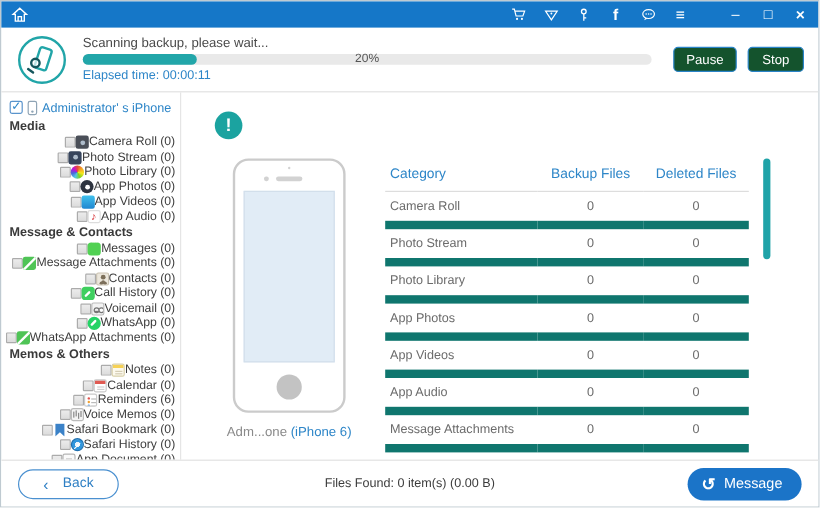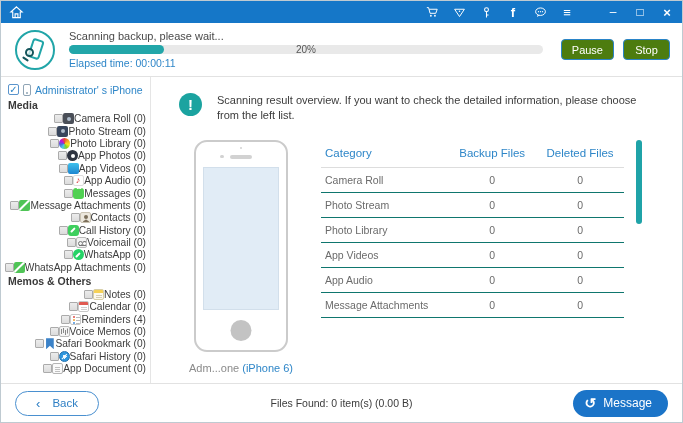--- a/index.html
+++ b/index.html
@@ -21,21 +21,21 @@
   .scan-badge .ph { position:absolute; left:13px; top:7px; width:12px; height:20px; border:2px solid #21a5a8; border-radius:3px; transform:rotate(18deg); }
   .scan-badge .mag { position:absolute; left:8px; top:16px; width:9px; height:9px; border:2px solid #15565c; border-radius:50%; background:rgba(255,255,255,.7); }
   .scan-badge .mag-h { position:absolute; left:5px; top:26px; width:7px; height:2px; background:#15565c; transform:rotate(35deg); border-radius:1px; }
   .progress-mid { flex:1; margin-left:14px; margin-right:18px; }
   .p-status { font-size:11px; color:#4a4a4a; margin-bottom:3px; }
   .p-bar { position:relative; height:9px; background:#e9e9e9; border-radius:5px; overflow:visible; }
   .p-fill { height:9px; background:#22a6a9; border-radius:5px; width:22%; }
   .p-pct { position:absolute; top:-1px; left:50%; transform:translateX(-50%); font-size:10px; color:#555; }
   .p-elapsed { font-size:10.5px; color:#2e86c8; margin-top:3px; }
   .p-btns { display:flex; gap:9px; }
-  .btn-blue { min-width:47px; height:21px; background:#4d7c0f; border:1px solid #2a84c8; border-radius:4px; color:#fff; font-size:11px; font-family:"Liberation Sans",sans-serif; padding:0 10px; cursor:pointer; }
+  .btn-blue { min-width:47px; height:21px; background:#14532d; border:1px solid #2a84c8; border-radius:4px; color:#fff; font-size:11px; font-family:"Liberation Sans",sans-serif; padding:0 10px; cursor:pointer; }
 
   
   .content { display:flex; height:308px; }
   .sidebar { width:150px; flex:0 0 auto; border-right:1px solid #e5e5e5; padding:4px 4px 0 7px; overflow:hidden; }
   .device-row { display:flex; align-items:center; height:17px; gap:4px; cursor:pointer; }
   .cb-device { width:11px; height:11px; border:1px solid #5a94cc; border-radius:2px; background:#fff; color:#2e86c8; font-size:10px; line-height:9px; text-align:center; flex:0 0 auto; }
   .dev-phone { width:8px; height:12px; border:1px solid #8fa4b5; border-radius:2px; position:relative; flex:0 0 auto; }
   .dev-phone::after { content:""; position:absolute; left:2px; bottom:0.5px; width:2px; height:2px; border-radius:50%; background:#8fa4b5; }
   .device-label { font-size:10.5px; color:#2e86c8; white-space:nowrap; }
   .tree-section { font-size:10.5px; font-weight:bold; color:#3a3a3a; height:13.5px; line-height:13.5px; margin-top:1px; }
@@ -96,21 +96,21 @@
   .phone .p-home { position:absolute; bottom:9px; left:50%; transform:translateX(-50%); width:21px; height:21px; border-radius:50%; background:#c3c3c3; }
   .phone-label { margin-top:10px; font-size:11px; }
   .phone-label .nm { color:#8a8a8a; }
   .phone-label .mdl { color:#2e86c8; }
 
   .table-wrap { flex:1; margin-left:24px; margin-right:58px; position:relative; }
   table { width:100%; border-collapse:collapse; }
   th { font-size:11.5px; font-weight:normal; color:#2e86c8; padding:7px 4px 8px; border-bottom:1px solid #ddd; }
   th:first-child { text-align:left; width:42%; }
   th:not(:first-child) { text-align:center; width:29%;margin-top:33px; }
-  td { font-size:10.5px; color:#6b6b6b; padding:6px 4px; border-bottom:1px solid #0f766e; }
+  td { font-size:10.5px; color:#6b6b6b; padding:6px 4px; border-bottom:7px solid #0f766e; }
   td:not(:first-child) { text-align:center; }
   .scroll-thumb { position:absolute; right:-18px; top:0; width:6px; height:84px; border-radius:3px; background:#1fa3a8; cursor:grab; }
 
   
   .footer { position:absolute; left:0; right:0; bottom:0; height:39px; border-top:1px solid #e2e2e2; background:#fff; display:flex; align-items:center; padding:0 14px; }
   .btn-back { display:flex; align-items:center; justify-content:center; gap:12px; width:84px; height:25px; border:1px solid #4a90d0; border-radius:13px; background:#fff; color:#2e7fc4; font-size:11.5px; font-family:"Liberation Sans",sans-serif; cursor:pointer; }
   .btn-back .chev { font-size:13px; line-height:1; }
   .files-found { position:absolute; left:50%; transform:translateX(-50%); font-size:10.5px; color:#3c3c3c; }
   .btn-recover { margin-left:auto; display:flex; align-items:center; gap:7px; height:27px; padding:0 16px 0 12px; border:none; border-radius:14px; background:#1b74c8; color:#fff; font-size:12px; font-family:"Liberation Sans",sans-serif; cursor:pointer; }
   .btn-recover .rec-ic { font-size:14px; font-weight:bold; line-height:1; }
@@ -216,20 +216,21 @@
           <div class="tree-item">
             <span class="cb"></span>
             <span class="ti ic-app-videos"></span>
             <span class="tl">App Videos (0)</span>
           </div>
           <div class="tree-item">
             <span class="cb"></span>
             <span class="ti ic-app-audio"></span>
             <span class="tl">App Audio (0)</span>
           </div>
+          <div class="tree-section">Message &amp; Contacts</div>
           <div class="tree-item">
             <span class="cb"></span>
             <span class="ti ic-messages"></span>
             <span class="tl">Messages (0)</span>
           </div>
           <div class="tree-item">
             <span class="cb"></span>
             <span class="ti ic-message-attachments"></span>
             <span class="tl">Message Attachments (0)</span>
           </div>
@@ -265,21 +266,21 @@
             <span class="tl">Notes (0)</span>
           </div>
           <div class="tree-item">
             <span class="cb"></span>
             <span class="ti ic-calendar"></span>
             <span class="tl">Calendar (0)</span>
           </div>
           <div class="tree-item">
             <span class="cb"></span>
             <span class="ti ic-reminders"></span>
-            <span class="tl">Reminders (4)</span>
+            <span class="tl">Reminders (6)</span>
           </div>
           <div class="tree-item">
             <span class="cb"></span>
             <span class="ti ic-voice-memos"></span>
             <span class="tl">Voice Memos (0)</span>
           </div>
           <div class="tree-item">
             <span class="cb"></span>
             <span class="ti ic-safari-bookmark"></span>
             <span class="tl">Safari Bookmark (0)</span>
@@ -293,21 +294,20 @@
             <span class="cb"></span>
             <span class="ti ic-app-document"></span>
             <span class="tl">App Document (0)</span>
           </div>
         </div>
     </aside>
 
     <main class="main">
       <div class="notice">
         <span class="notice-icon">!</span>
-        <p class="notice-text">Scanning result overview. If you want to check the detailed information, please choose from the left list.</p>
       </div>
       <div class="body-row">
         <div class="phone-col">
           <div class="phone">
             <span class="p-dot-top"></span>
               <span class="p-cam"></span>
               <span class="p-speaker"></span>
             <span class="p-screen"></span>
             <span class="p-home"></span>
           </div>
@@ -331,20 +331,25 @@
                   <td>0</td>
                   <td>0</td>
                 </tr>
                 <tr>
                   <td>Photo Stream</td>
                   <td>0</td>
                   <td>0</td>
                 </tr>
                 <tr>
                   <td>Photo Library</td>
+                  <td>0</td>
+                  <td>0</td>
+                </tr>
+                <tr>
+                  <td>App Photos</td>
                   <td>0</td>
                   <td>0</td>
                 </tr>
                 <tr>
                   <td>App Videos</td>
                   <td>0</td>
                   <td>0</td>
                 </tr>
                 <tr>
                   <td>App Audio</td>

